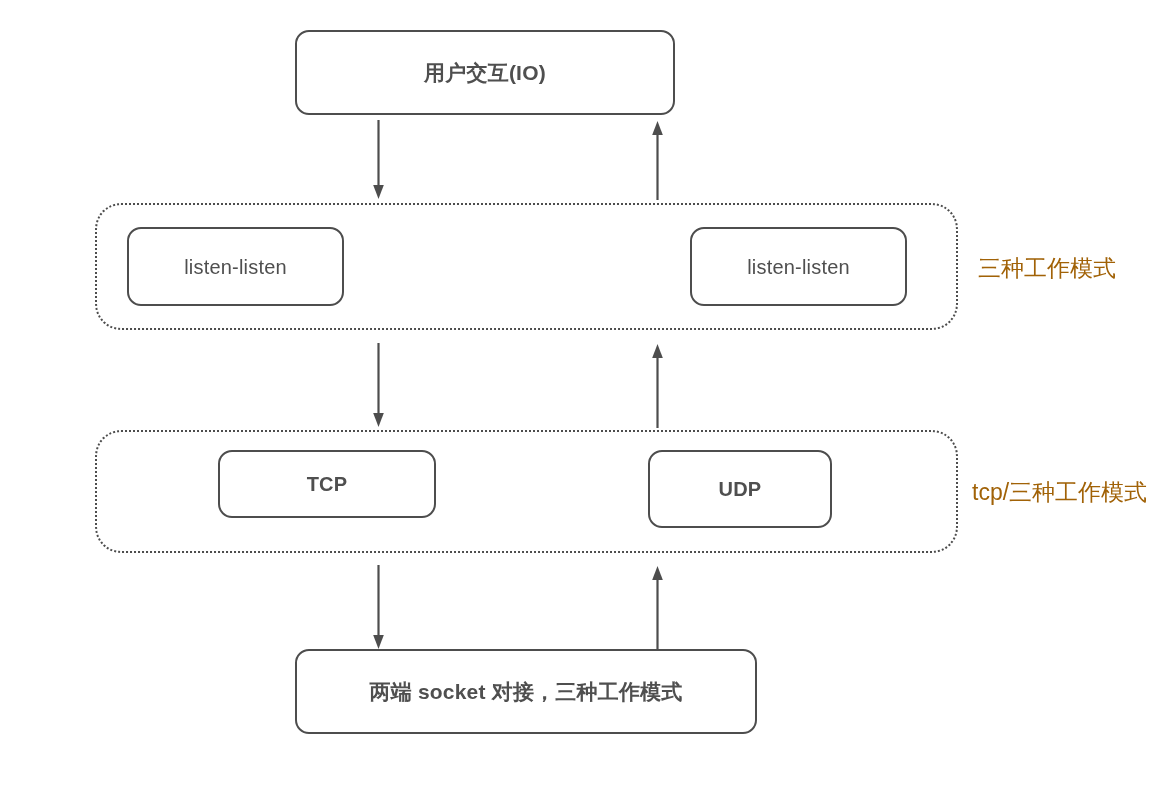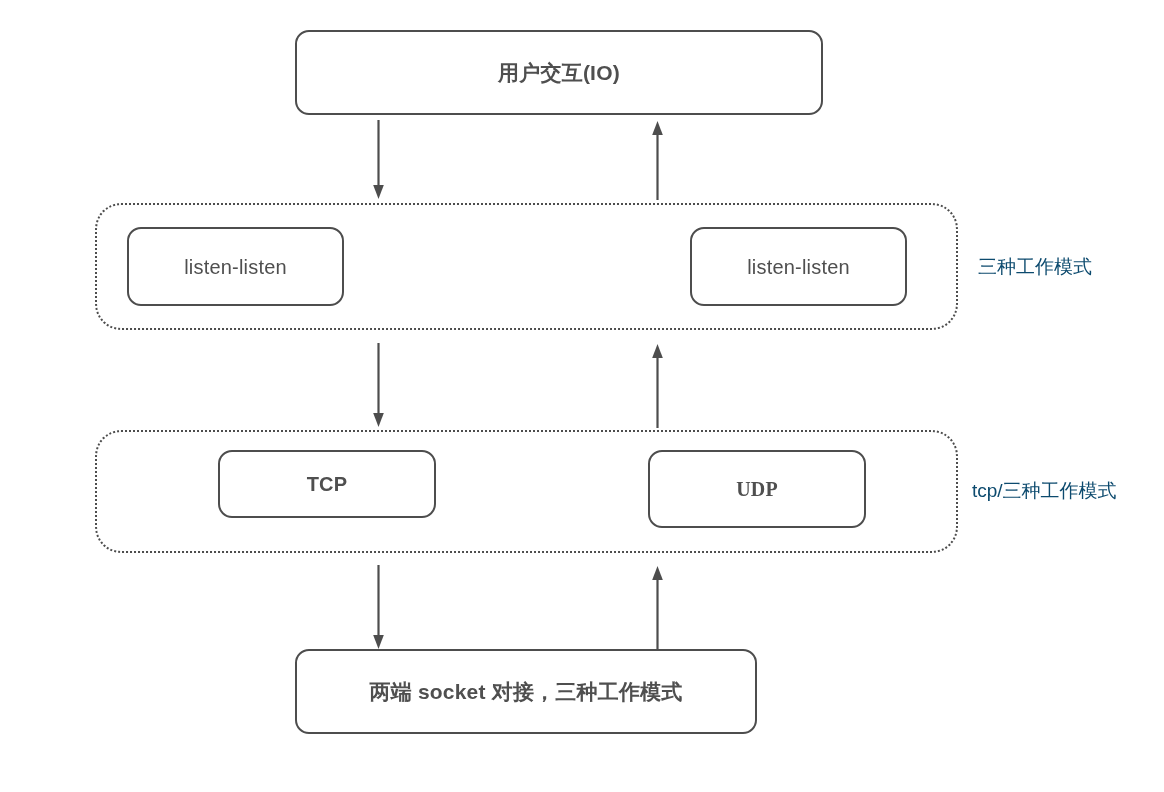--- a/index.html
+++ b/index.html
@@ -49,39 +49,39 @@
     position: absolute;
     box-sizing: border-box;
     border: 2.4px dotted #4d4d4d;
     border-radius: 26px;
     background: transparent;
   }
 
   
   .side-label {
     position: absolute;
-    color: #0c4a6e;
-    font-size: 19px;
+    color: #a16207;
+    font-size: 23px;
     font-weight: 400;
     white-space: nowrap;
     line-height: 1;
   }
 
   
   .arrow {
     position: absolute;
   }
   .arrow svg { display: block; }
 </style>
 </head>
 <body>
 
 <div id="canvas">
 
-  <div class="node wide" style="left:295px; top:30px; width:528px; height:85px;">
+  <div class="node wide" style="left:295px; top:30px; width:380px; height:85px;">
     <span class="node-label">用户交互(IO)</span>
   </div>
 
   <div class="arrow" style="left:370px; top:120px;">
     <svg width="17" height="80" viewBox="0 0 17 80">
       <line x1="8.5" y1="0" x2="8.5" y2="68" stroke="#4d4d4d" stroke-width="2.2"></line>
       <polygon points="8.5,79 3.2,65 13.8,65" fill="#4d4d4d"></polygon>
     </svg>
   </div>
 
@@ -118,21 +118,21 @@
       <polygon points="8.5,1 3.2,15 13.8,15" fill="#4d4d4d"></polygon>
     </svg>
   </div>
 
   <div class="group" style="left:95px; top:430px; width:863px; height:123px;"></div>
 
   <div class="node proto" style="left:218px; top:450px; width:218px; height:68px;">
     <span class="node-label">TCP</span>
   </div>
 
-  <div class="node proto" style="left:648px; top:450px; width:218px; height:78px;font-family:Liberation Serif, serif;">
+  <div class="node proto" style="left:648px; top:450px; width:184px; height:78px;">
     <span class="node-label">UDP</span>
   </div>
 
   <div class="side-label" style="left:972px; top:481px;">tcp/三种工作模式</div>
 
   <div class="arrow" style="left:370px; top:565px;">
     <svg width="17" height="85" viewBox="0 0 17 85">
       <line x1="8.5" y1="0" x2="8.5" y2="73" stroke="#4d4d4d" stroke-width="2.2"></line>
       <polygon points="8.5,84 3.2,70 13.8,70" fill="#4d4d4d"></polygon>
     </svg>

